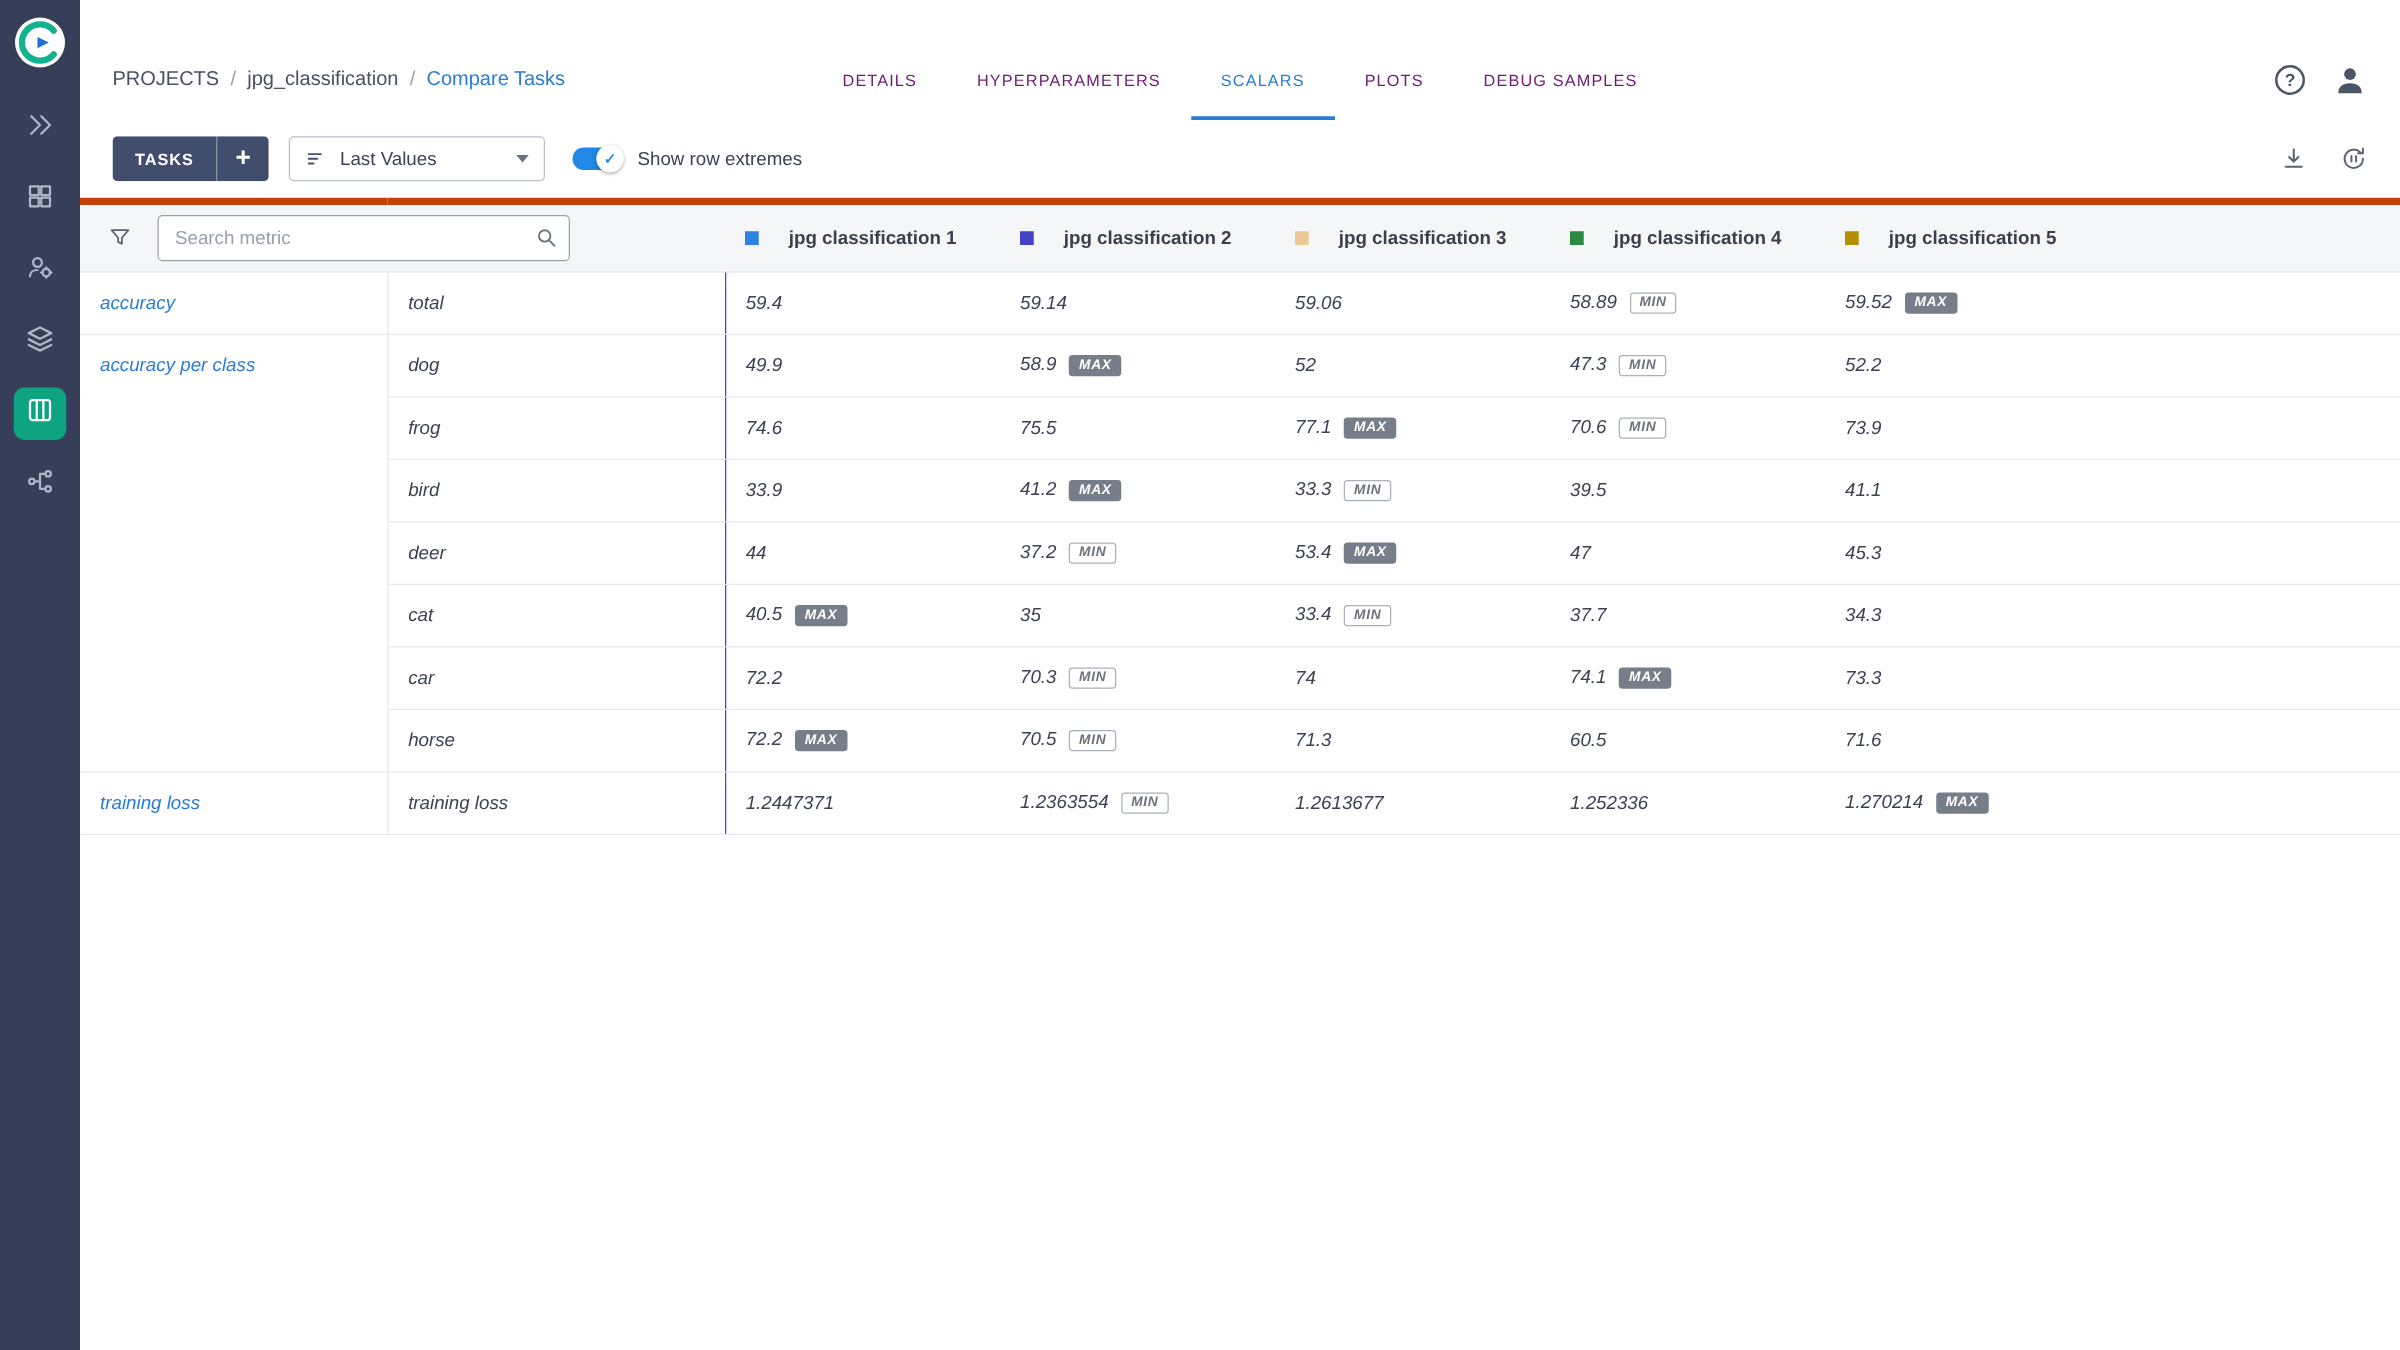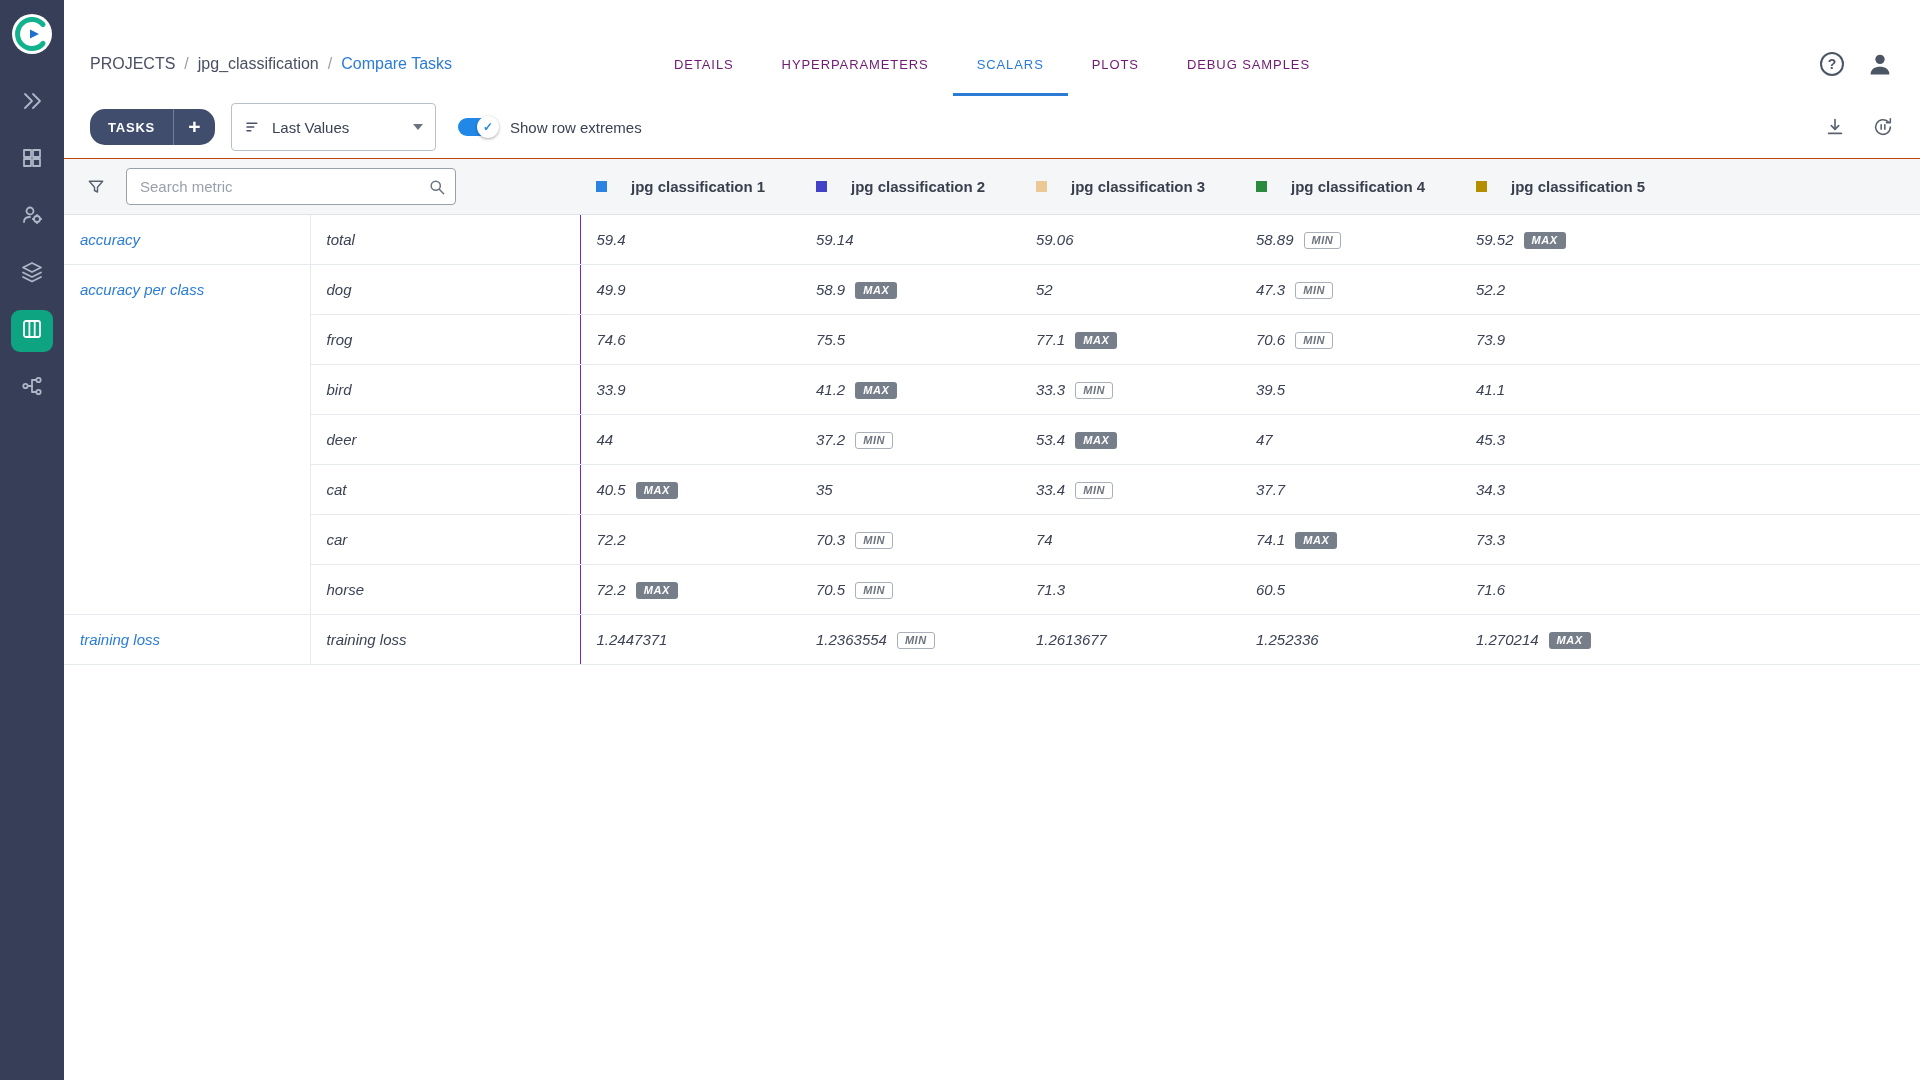--- a/index.html
+++ b/index.html
@@ -26,38 +26,38 @@
   .tabs { position:absolute; left:50%; transform:translateX(-50%); top:0; height:64px; display:flex; }
   .tab { padding:0 24px; display:flex; align-items:center; font-size:13px; letter-spacing:.07em; color:#701a75; position:relative; cursor:pointer; white-space:nowrap; }
   .tab.active { color:#2a7cd6; }
   .tab.active::after { content:""; position:absolute; left:0; right:0; bottom:0; height:3px; background:#2a7cd6; }
   .topbar-right { margin-left:auto; display:flex; gap:22px; align-items:center; }
   .help-circle { width:24px; height:24px; border-radius:50%; border:2px solid #4b5564; color:#4b5564; font-size:14px; font-weight:bold; display:flex; align-items:center; justify-content:center; cursor:pointer; }
   .avatar { width:28px; height:28px; cursor:pointer; }
 
   
   .toolbar { height:62px; display:flex; align-items:center; padding:0 26px; flex-shrink:0; }
-  .tasks-btn { display:flex; height:36px; border-radius:15px; overflow:hidden; cursor:pointer; }
+  .tasks-btn { display:flex; height:36px; border-radius:4px; overflow:hidden; cursor:pointer; }
   .tasks-btn .seg { background:#404d6d; color:#fff; display:flex; align-items:center; justify-content:center; }
   .seg-label { padding:0 18px; font-size:13px; font-weight:bold; letter-spacing:.06em; }
   .seg-plus { width:42px; font-size:21px; border-left:1px solid rgba(255,255,255,.28); font-weight:bold; }
-  .values-dd { margin-left:16px; height:48px; border:1px solid #b9c0cb; border-radius:4px; display:flex; align-items:center; padding:0 12px; gap:10px; width:205px; font-size:15px; color:#3c4254; background:#fff; cursor:pointer; }
+  .values-dd { margin-left:16px; height:36px; border:1px solid #b9c0cb; border-radius:4px; display:flex; align-items:center; padding:0 12px; gap:10px; width:205px; font-size:15px; color:#3c4254; background:#fff; cursor:pointer; }
   .dd-caret { margin-left:auto; width:0; height:0; border-left:5px solid transparent; border-right:5px solid transparent; border-top:6px solid #6b7280; }
   .toggle-wrap { display:flex; align-items:center; gap:12px; margin-left:22px; cursor:pointer; }
   .switch { width:40px; height:18px; border-radius:9px; background:#2188e8; position:relative; }
   .switch .knob { position:absolute; right:-1px; top:-2px; width:22px; height:22px; border-radius:50%; background:#fff; box-shadow:0 1px 3px rgba(0,0,0,.35); display:flex; align-items:center; justify-content:center; color:#2188e8; font-size:12px; font-weight:bold; }
   .toggle-label { font-size:15px; color:#3c4254; }
   .toolbar-right { margin-left:auto; display:flex; gap:26px; align-items:center; }
   .tool-icon { cursor:pointer; display:flex; }
 
   
   .table-area { flex:1; overflow:hidden; }
   table { border-collapse:collapse; width:100%; table-layout:fixed; }
   col.c-metric { width:246px; } col.c-variant { width:270px; } col.c-val { width:220px; }
-  thead th { background:#f4f6f8; height:56px; border-top:1px solid #c2410c; border-bottom:1px solid #dfe3e8; font-weight:bold; font-size:15px; color:#3a3f4e; text-align:left; padding:0 16px; }
+  thead th { background:#f4f6f8; height:56px; border-top:6px solid #c2410c; border-bottom:1px solid #dfe3e8; font-weight:bold; font-size:15px; color:#3a3f4e; text-align:left; padding:0 16px; }
   th.search-th { padding-left:22px; }
   .search-th-inner { display:flex; align-items:center; gap:20px; }
   .filter-icon { display:flex; cursor:pointer; }
   .search-box { position:relative; width:330px; }
   .search-input { width:100%; height:37px; border:1px solid #99a1ac; border-radius:4px; padding:0 38px 0 13px; font-size:15px; color:#3c4254; font-family:"Liberation Sans",sans-serif; font-weight:normal; background:#fff; }
   .search-input::placeholder { color:#9aa0ab; }
   .search-icon { position:absolute; right:9px; top:50%; transform:translateY(-50%); display:flex; cursor:pointer; }
   .col-head { display:flex; align-items:center; gap:24px; cursor:pointer; }
   .sq { width:11px; height:11px; flex-shrink:0; display:inline-block; }
   tbody td { height:50px; border-bottom:1px solid #e6e9ed; font-size:15px; padding:0 16px; color:#3c4254; background:#fff;font-style:italic; }

